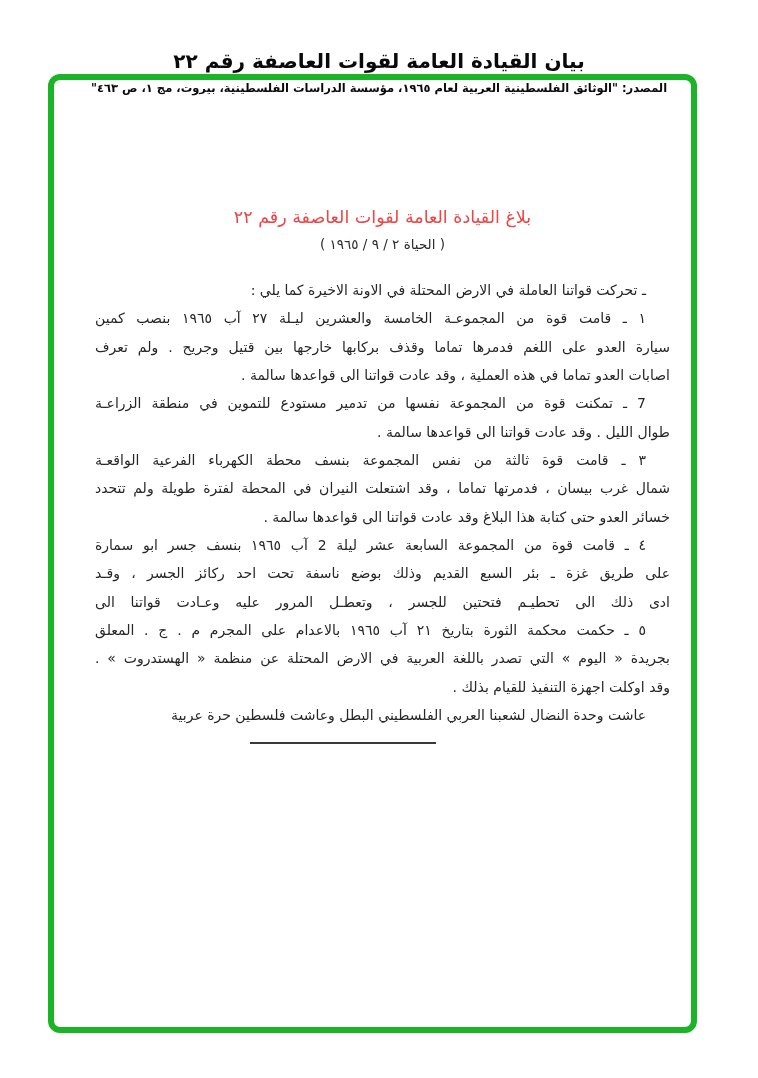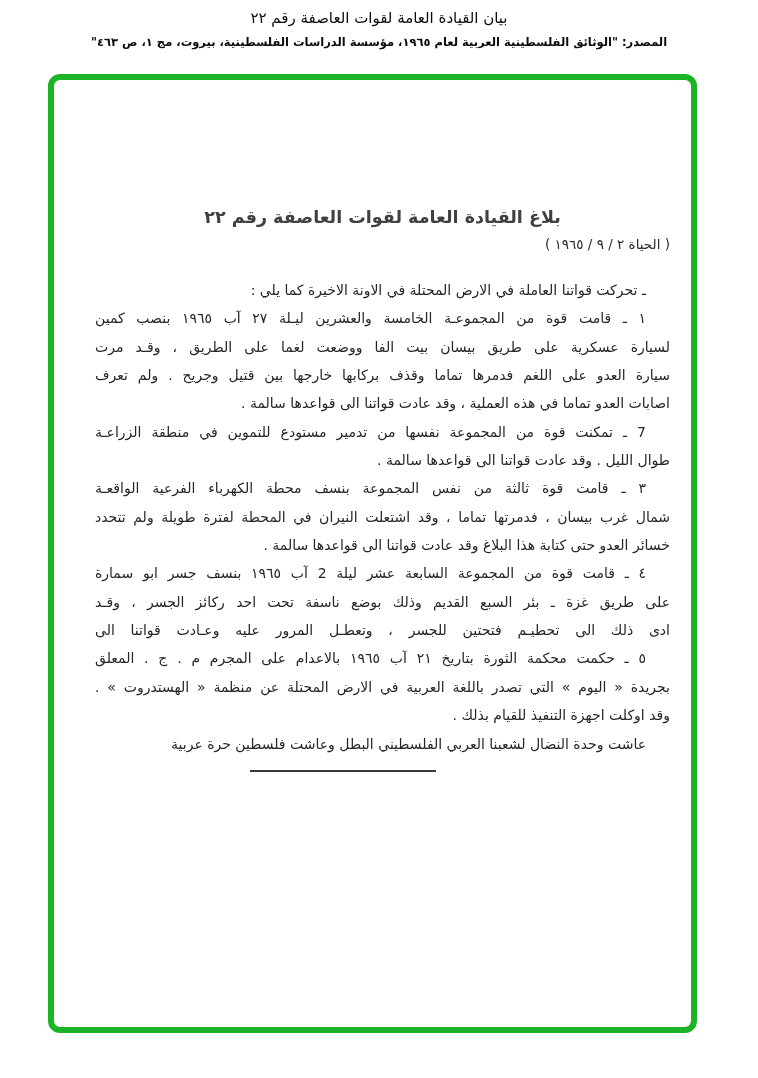--- a/index.html
+++ b/index.html
@@ -1,29 +1,29 @@
 <!DOCTYPE html>
 <html lang="ar"><head>
 <meta charset="utf-8">
 <style>
   html,body{margin:0;padding:0;background:#ffffff;}
   .page{
     position:relative;width:758px;height:1078px;background:#ffffff;
     font-family:"DejaVu Sans",sans-serif;color:#111;overflow:hidden;
   }
   .header{position:absolute;top:0;left:0;right:0;text-align:center;direction:rtl;}
-  .header-title{padding-top:9px;font-size:15px;font-weight:normal;color:#0a0a0a;letter-spacing:0.2px;}
+  .header-title{padding-top:9px;font-size:20px;font-weight:bold;color:#0a0a0a;letter-spacing:0.2px;margin-top:40px;}
   .header-source{margin-top:8px;font-size:11.5px;font-weight:bold;color:#0a0a0a;}
   .frame{
     position:absolute;left:48px;top:74px;width:649px;height:959px;
     box-sizing:border-box;border:6px solid #1bb427;border-radius:12px;background:transparent;
   }
   .doc{position:absolute;top:207px;left:95px;width:575px;direction:rtl;color:#2b2b2b;}
-  .doc-title{font-size:17.5px;font-weight:bold;text-align:center;color:#404040;}
-  .doc-dateline{margin-top:9px;font-size:13.5px;color:#2b2b2b;}
+  .doc-title{font-size:17.5px;font-weight:normal;text-align:center;color:#ef4444;}
+  .doc-dateline{margin-top:9px;font-size:13.5px;text-align:center;color:#2b2b2b;}
   .doc-body{margin-top:24px;font-size:14px;color:#262626;}
   .line{height:28.35px;line-height:28.35px;text-align:right;overflow:hidden;}
   .line.j{text-align:justify;text-align-last:justify;}
   .line.ind{text-indent:24px;}
   .para{margin:0;}
   .divider{width:186px;height:2px;background:#3a3a3a;margin:12px auto 0;transform:translateX(-40px);}
 </style>
 </head>
 <body>
 
@@ -41,21 +41,20 @@
     <div class="doc-dateline">( الحياة ٢ / ٩ / ١٩٦٥ )</div>
 
     <div class="doc-body">
 
       <div class="para">
         <div class="line ind">ـ تحركت قواتنا العاملة في الارض المحتلة في الاونة الاخيرة كما يلي :</div>
       </div>
 
       <div class="para">
         <div class="line j ind">١ ـ قامت قوة من المجموعـة الخامسة والعشرين ليـلة ٢٧ آب ١٩٦٥ بنصب كمين</div>
-        <div class="line j">لسيارة عسكرية على طريق بيسان بيت الفا ووضعت لغما على الطريق ، وقـد مرت</div>
         <div class="line j">سيارة العدو على اللغم فدمرها تماما وقذف بركابها خارجها بين قتيل وجريح . ولم تعرف</div>
         <div class="line">اصابات العدو تماما في هذه العملية ، وقد عادت قواتنا الى قواعدها سالمة .</div>
       </div>
 
       <div class="para">
         <div class="line j ind">7 ـ تمكنت قوة من المجموعة نفسها من تدمير مستودع للتموين في منطقة الزراعـة</div>
         <div class="line">طوال الليل . وقد عادت قواتنا الى قواعدها سالمة .</div>
       </div>
 
       <div class="para">

